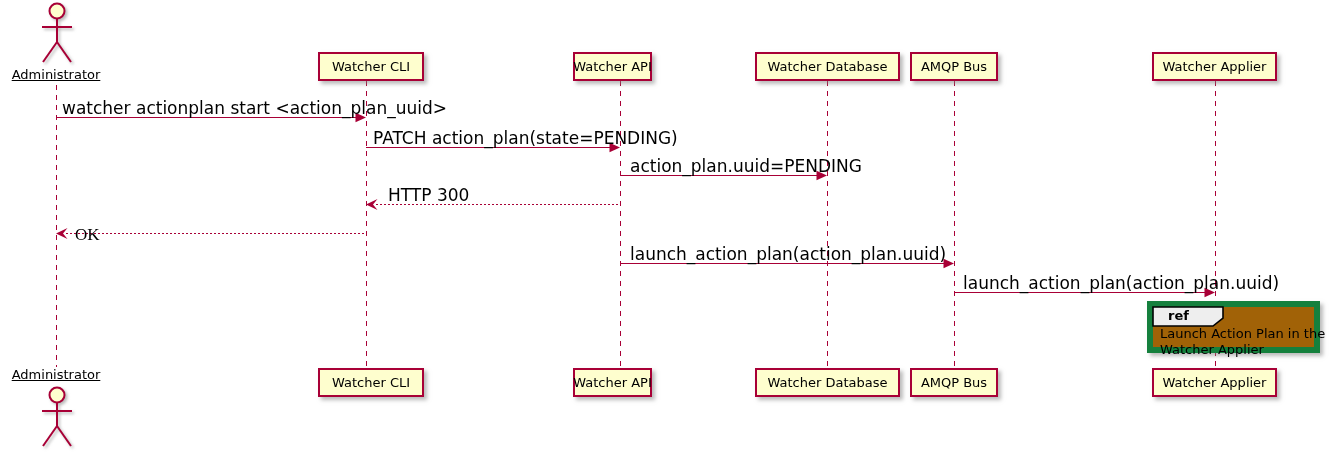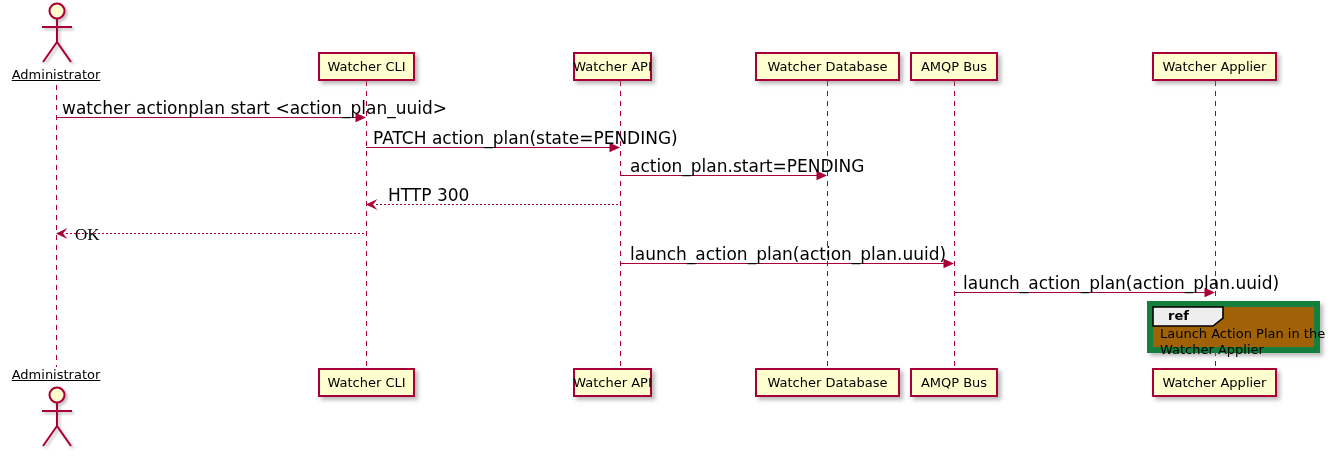--- a/index.html
+++ b/index.html
@@ -23,21 +23,21 @@
     font-size: 13px;
     display: flex;
     align-items: center;
     justify-content: center;
     white-space: nowrap;
     box-shadow: 3px 3px 4px rgba(130,130,130,0.55);
   }
   .row-top    { top: 52px; }
   .row-bottom { top: 368px; }
 
-  .p-cli     { left: 318px;  width: 97px; }
+  .p-cli     { left: 318px;  width: 106px; }
   .p-api     { left: 573px;  width: 79px; }
   .p-db      { left: 755px;  width: 145px; }
   .p-amqp    { left: 910px;  width: 88px; }
   .p-applier { left: 1152px; width: 125px; }
 
   .actor-label {
     position: absolute;
     left: 0;
     width: 112px;
     text-align: center;
@@ -150,21 +150,21 @@
     </div>
   <div class="participant row-top p-amqp">
       <span>AMQP Bus</span>
     </div>
   <div class="participant row-top p-applier">
       <span>Watcher Applier</span>
     </div>
 
   <div class="msg-label" style="left:62px;  top:101px;">watcher actionplan start &lt;action_plan_uuid&gt;</div>
   <div class="msg-label" style="left:373px; top:131px;">PATCH action_plan(state=PENDING)</div>
-  <div class="msg-label" style="left:630px; top:159px;">action_plan.start=PENDING</div>
+  <div class="msg-label" style="left:630px; top:159px;">action_plan.uuid=PENDING</div>
   <div class="msg-label" style="left:388px; top:188px;">HTTP 300</div>
   <div class="msg-label" style="left:75px;  top:227px;font-family:Liberation Serif, serif;">OK</div>
   <div class="msg-label" style="left:630px; top:247px;">launch_action_plan(action_plan.uuid)</div>
   <div class="msg-label" style="left:963px; top:276px;">launch_action_plan(action_plan.uuid)</div>
 
   <div class="ref-box">
     <svg class="ref-header" xmlns="http://www.w3.org/2000/svg" viewBox="0 0 72 21">
       <polygon points="1,1 71,1 71,12 61,20 1,20" fill="#EEEEEE" stroke="#000000" stroke-width="1.6"></polygon>
     </svg>
     <span class="ref-keyword">ref</span>

